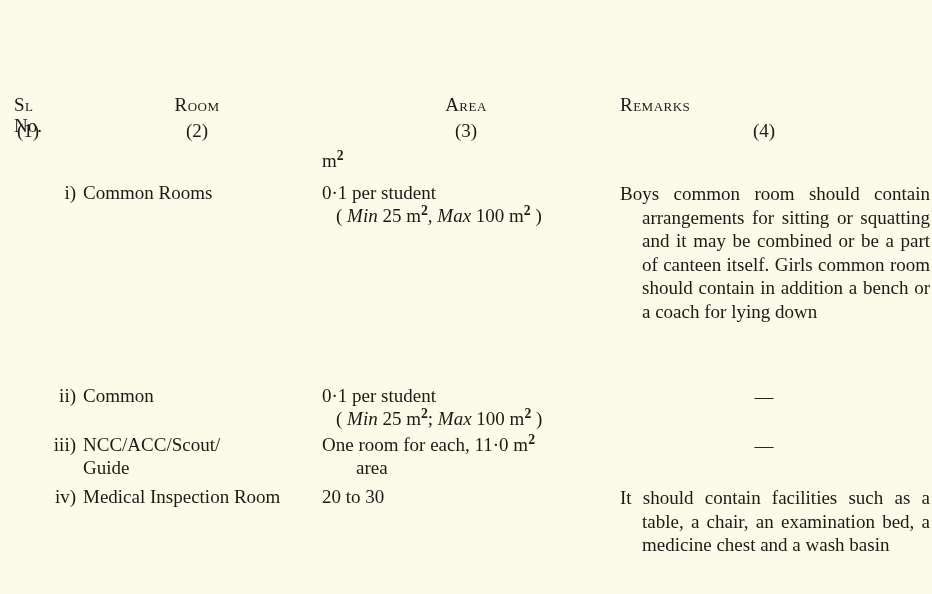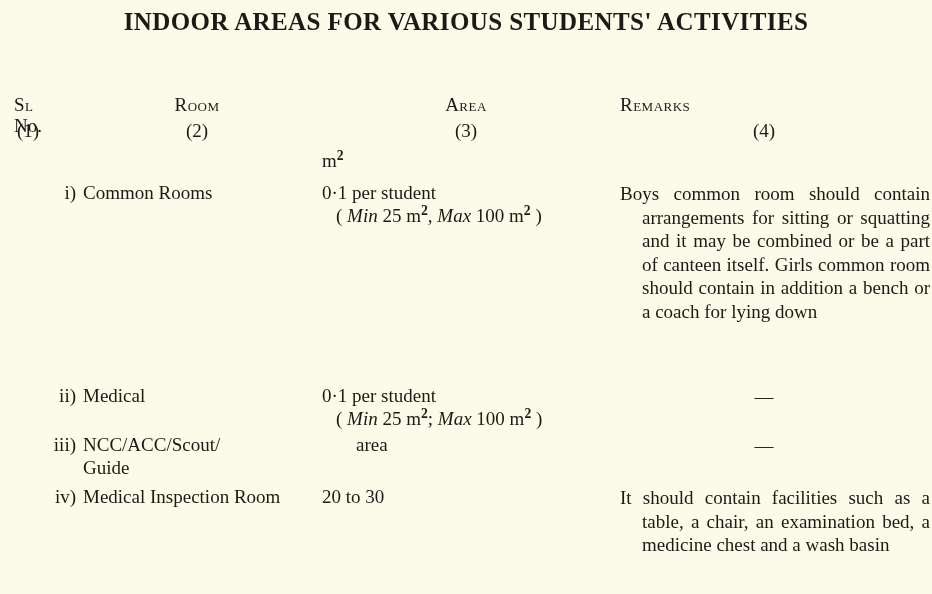--- a/index.html
+++ b/index.html
@@ -130,21 +130,20 @@
     font-weight: bold;
     vertical-align: super;
     line-height: 0;
   }
 </style>
 </head>
 <body>
 
 <div class="page">
 
-  <div class="doc-title">INDOOR AREAS FOR VARIOUS STUDENTS' ACTIVITIES</div>
 
   <div class="hdr hdr-sl col-sl">
     <span class="smallcaps">Sl</span><br>
     <span>No.</span>
   </div>
   <div class="hdr hdr-room col-room">
     <span class="smallcaps">Room</span>
   </div>
   <div class="hdr hdr-area col-area">
     <span class="smallcaps">Area</span>
@@ -162,33 +161,34 @@
 
   <div class="cell cell-sl col-sl" style="top:182px;">i)</div>
   <div class="cell cell-room col-room" style="top:182px;">Common Rooms</div>
   <div class="cell cell-area col-area" style="top:182px;">
     <span>0·1 per student</span>
     <span class="sub"><span>( </span><i>Min</i><span> 25 m</span><sup>2</sup><span>, </span><i>Max</i><span> 100 m</span><sup>2</sup><span> )</span></span>
   </div>
   <div class="cell cell-rem col-rem" style="top:182px;">Boys common room should contain arrangements for sitting or squatting and it may be combined or be a part of canteen itself. Girls common room should contain in addition a bench or a coach for lying down</div>
 
   <div class="cell cell-sl col-sl" style="top:385px;">ii)</div>
-  <div class="cell cell-room col-room" style="top:385px;">Medical</div>
+  <div class="cell cell-room col-room" style="top:385px;">Common</div>
   <div class="cell cell-area col-area" style="top:385px;">
     <span>0·1 per student</span>
     <span class="sub"><span>( </span><i>Min</i><span> 25 m</span><sup>2</sup><span>; </span><i>Max</i><span> 100 m</span><sup>2</sup><span> )</span></span>
   </div>
   <div class="cell cell-rem dash col-rem" style="top:385px;">—</div>
 
   <div class="cell cell-sl col-sl" style="top:434px;">iii)</div>
   <div class="cell cell-room col-room" style="top:434px;">
     <span>NCC/ACC/Scout/</span>
     <span class="cont" style="padding-left:0;">Guide</span>
   </div>
   <div class="cell cell-area col-area" style="top:434px;">
+    <span><span>One room for each, 11·0 m</span><sup>2</sup></span>
     <span class="sub2">area</span>
   </div>
   <div class="cell cell-rem dash col-rem" style="top:434px;">—</div>
 
   <div class="cell cell-sl col-sl" style="top:486px;">iv)</div>
   <div class="cell cell-room col-room justify" style="top:486px; width:228px;">Medical Inspection Room</div>
   <div class="cell cell-area col-area" style="top:486px;">
     <span>20 to 30</span>
   </div>
   <div class="cell cell-rem col-rem" style="top:486px;">It should contain facilities such as a table, a chair, an examination bed, a medicine chest and a wash basin</div>

